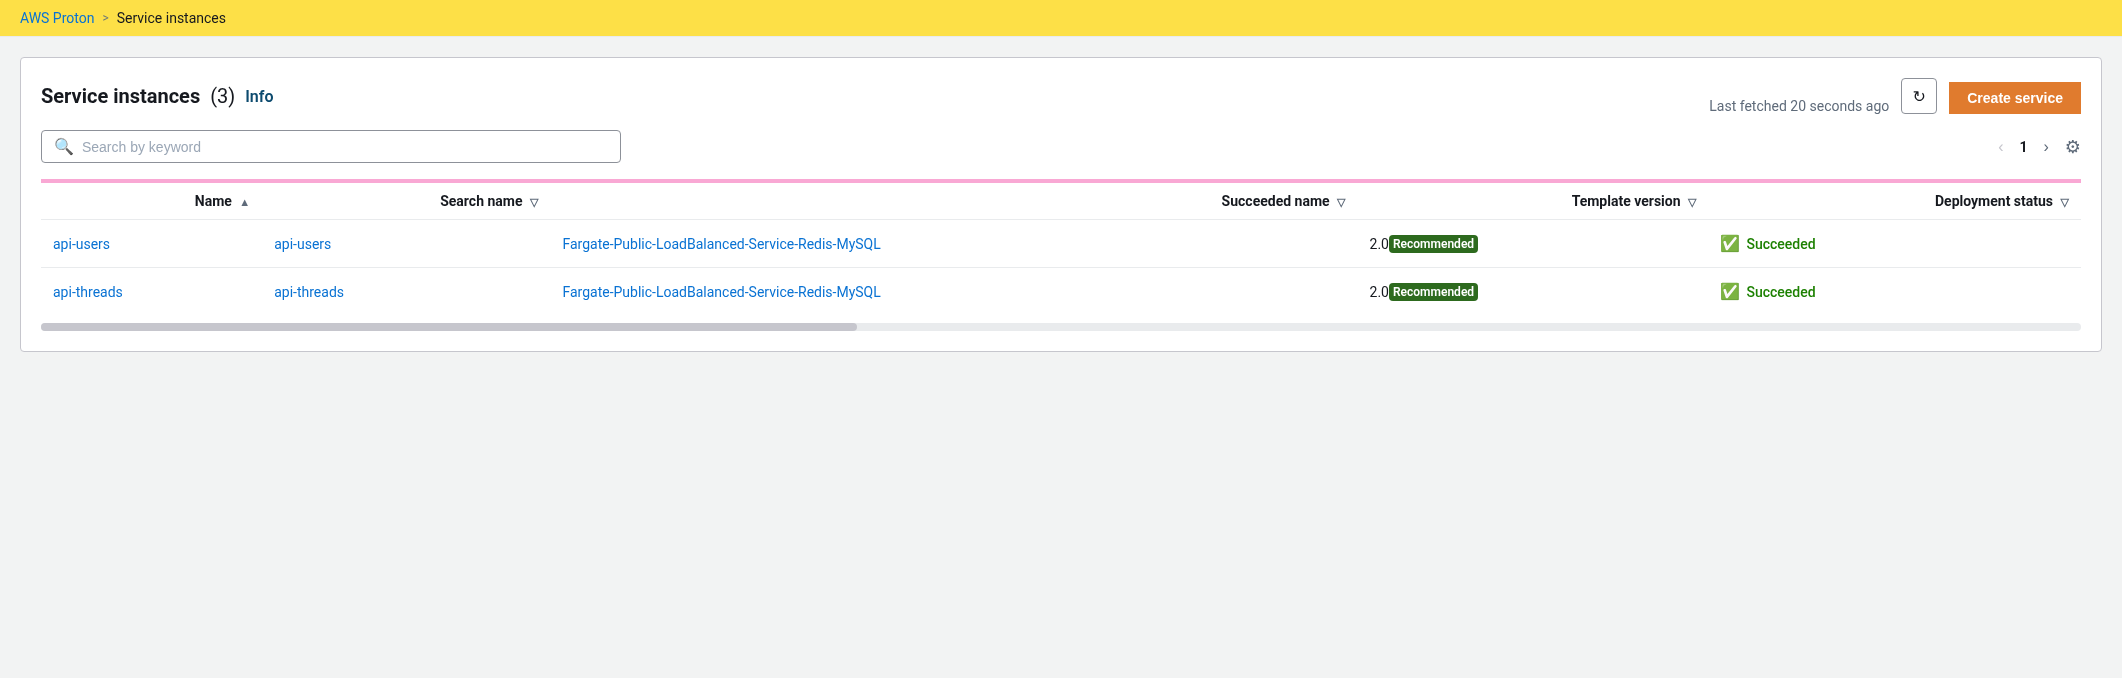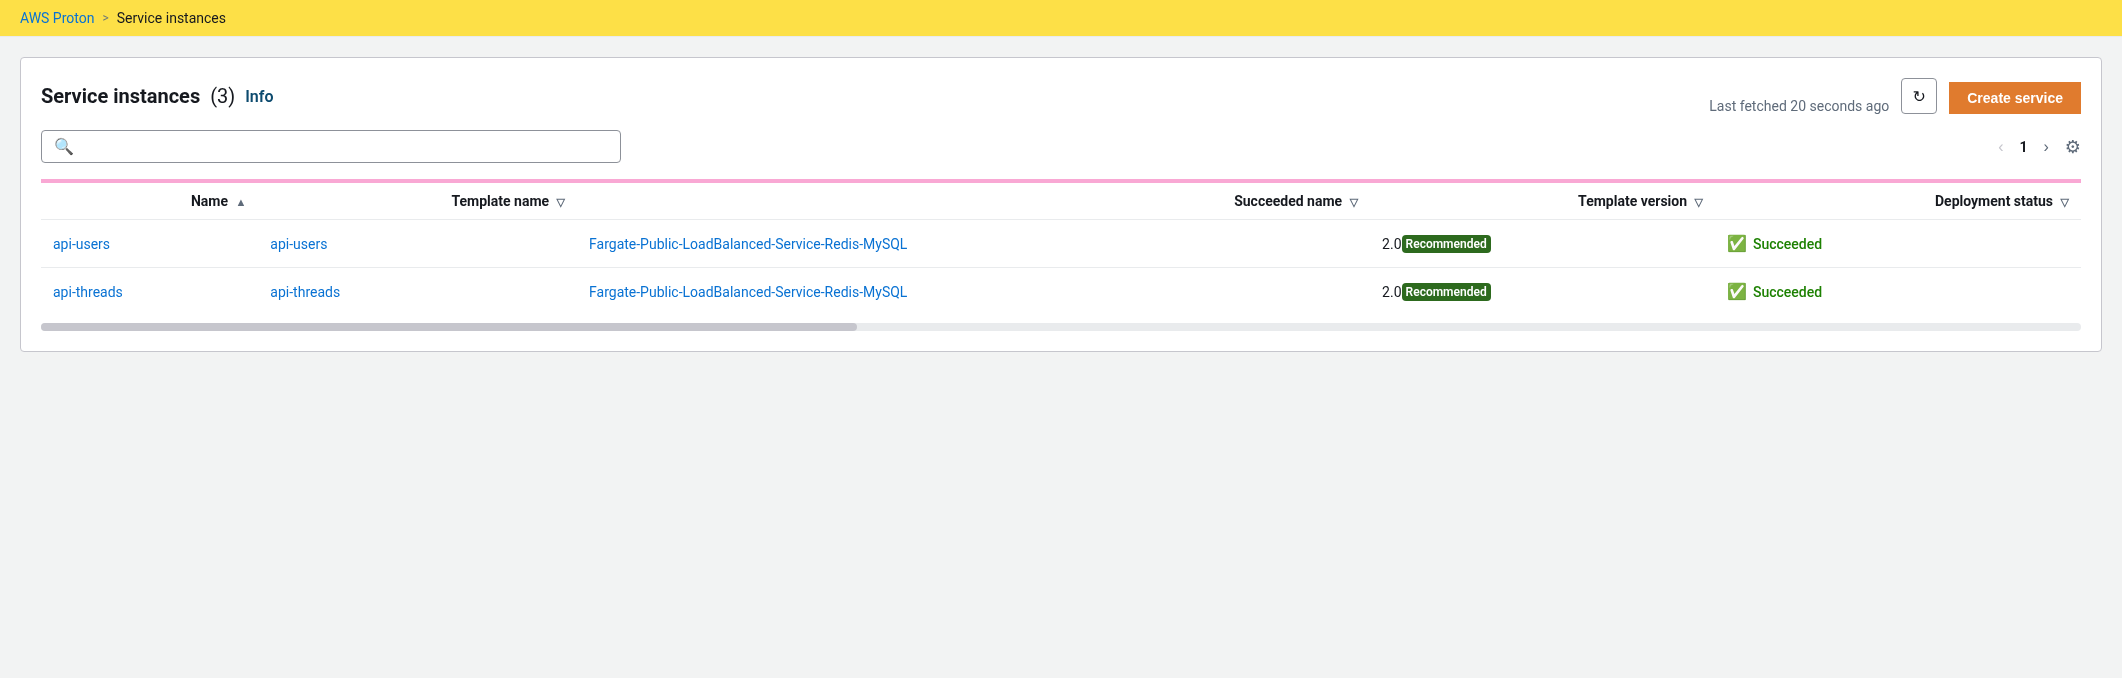--- a/index.html
+++ b/index.html
@@ -244,38 +244,39 @@
       <button class="refresh-btn" title="Refresh">
         <span>↻</span>
       </button>
       <button class="create-btn">Create service</button>
     </div>
   </div>
 
   <div class="search-row">
     <div class="search-box">
       <span class="search-icon">🔍</span>
+      <input class="search-input" type="text" placeholder="Search by keyword" style="">
     </div>
     <div class="pagination-row">
       <button class="page-arrow disabled">‹</button>
       <span class="page-num">1</span>
       <button class="page-arrow">›</button>
       <span class="settings-icon">⚙</span>
     </div>
   </div>
 
   <table class="table">
     <thead>
       <tr>
         <th>
           <span>Name</span>
           <span class="sort-icon">▲</span>
         </th>
         <th>
-          <span>Template name</span>
+          <span>Search name</span>
           <span class="sort-icon">▽</span>
         </th>
         <th>
           <span>Succeeded name</span>
           <span class="sort-icon">▽</span>
         </th>
         <th>
           <span>Template version</span>
           <span class="sort-icon">▽</span>
         </th>

